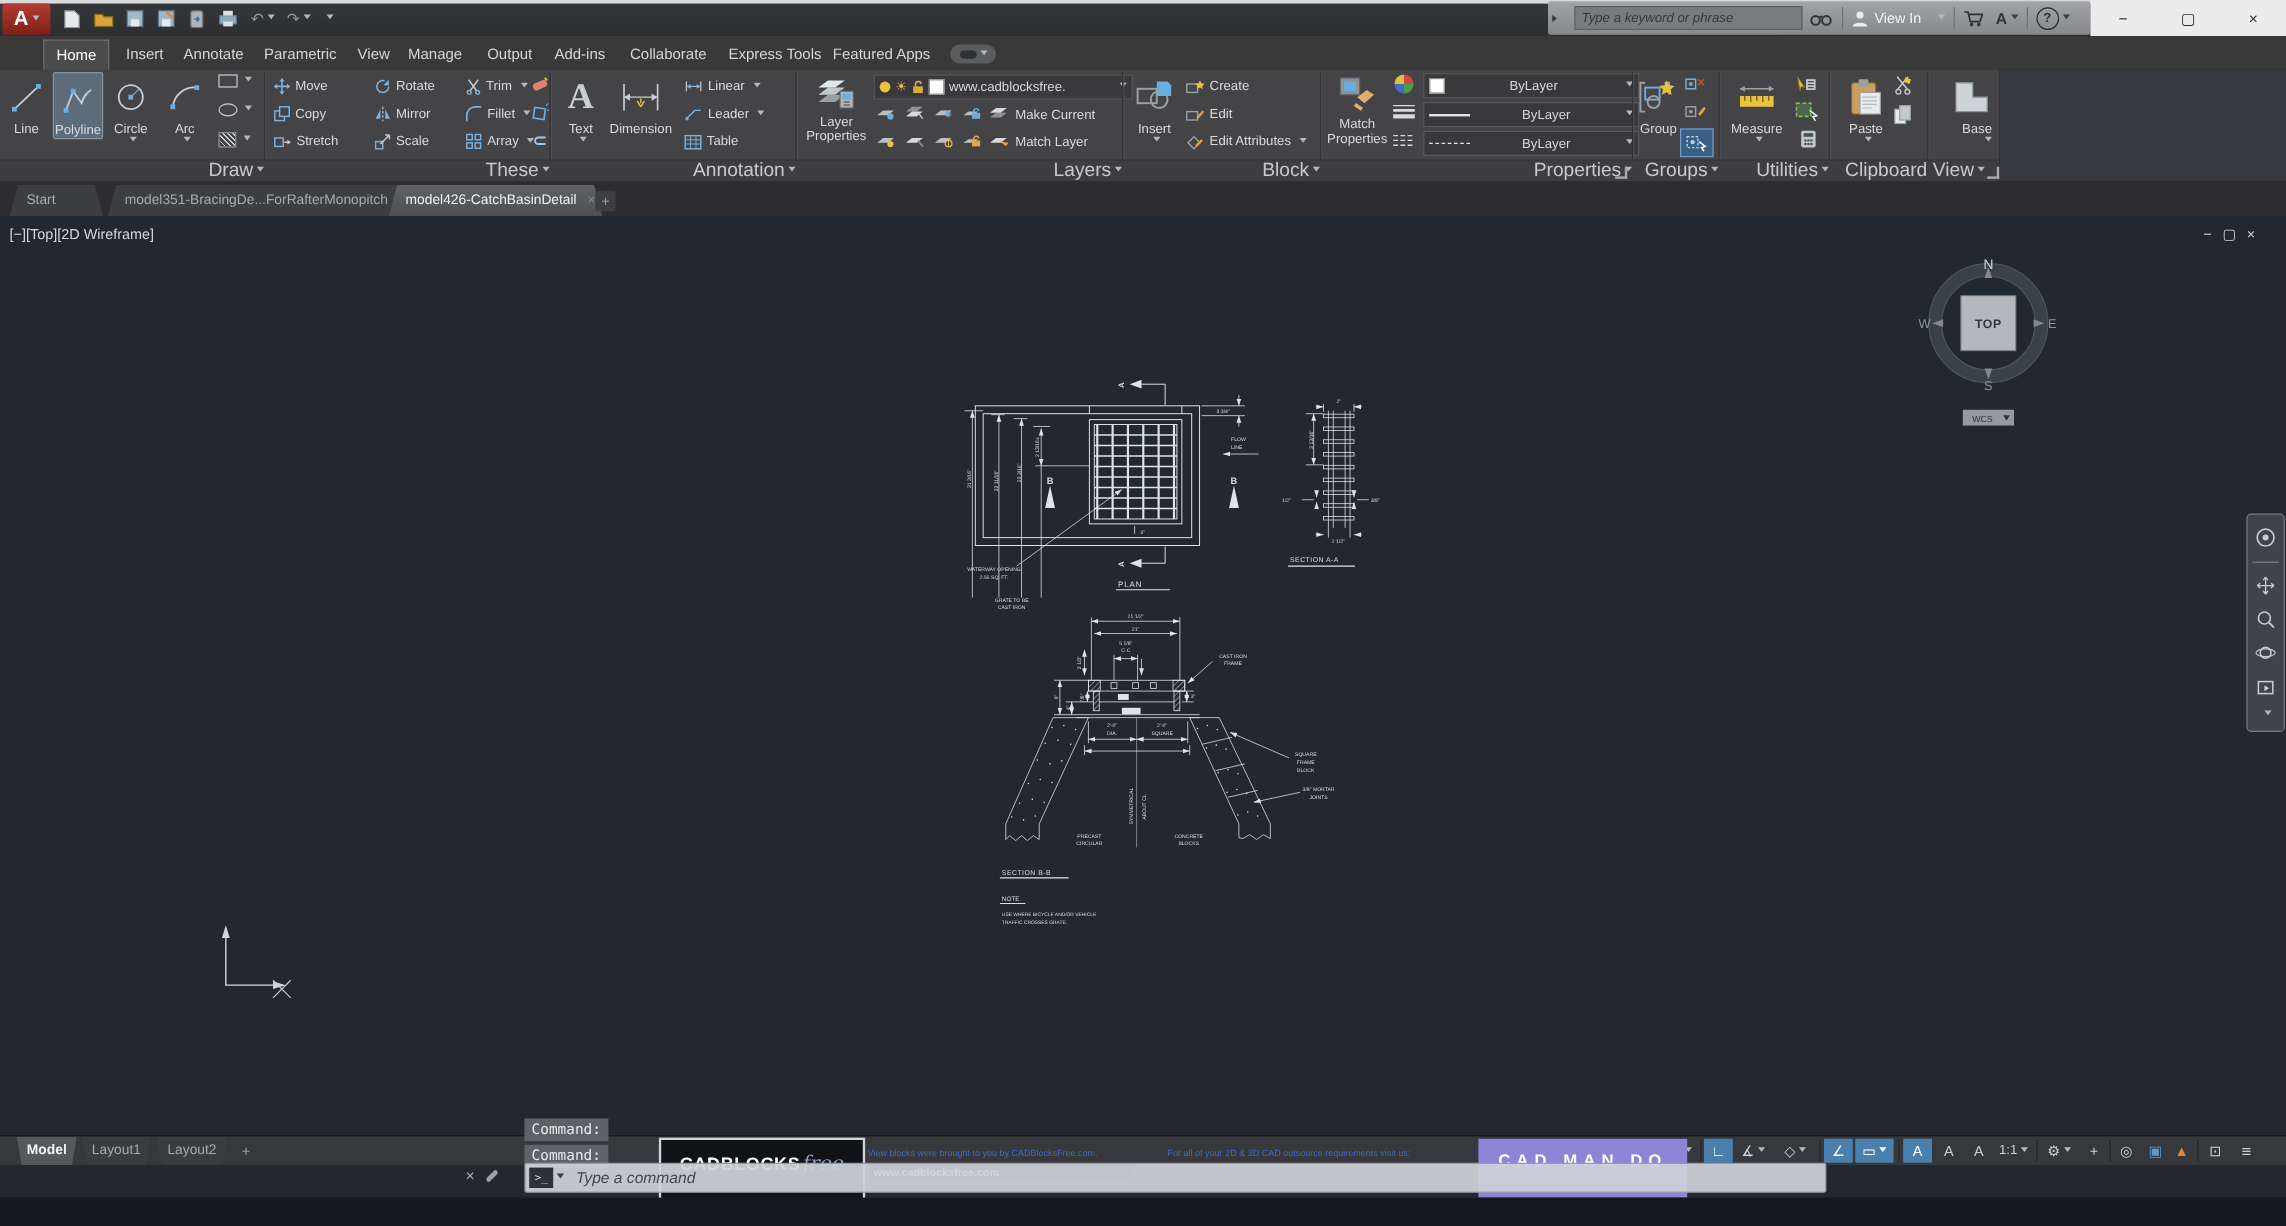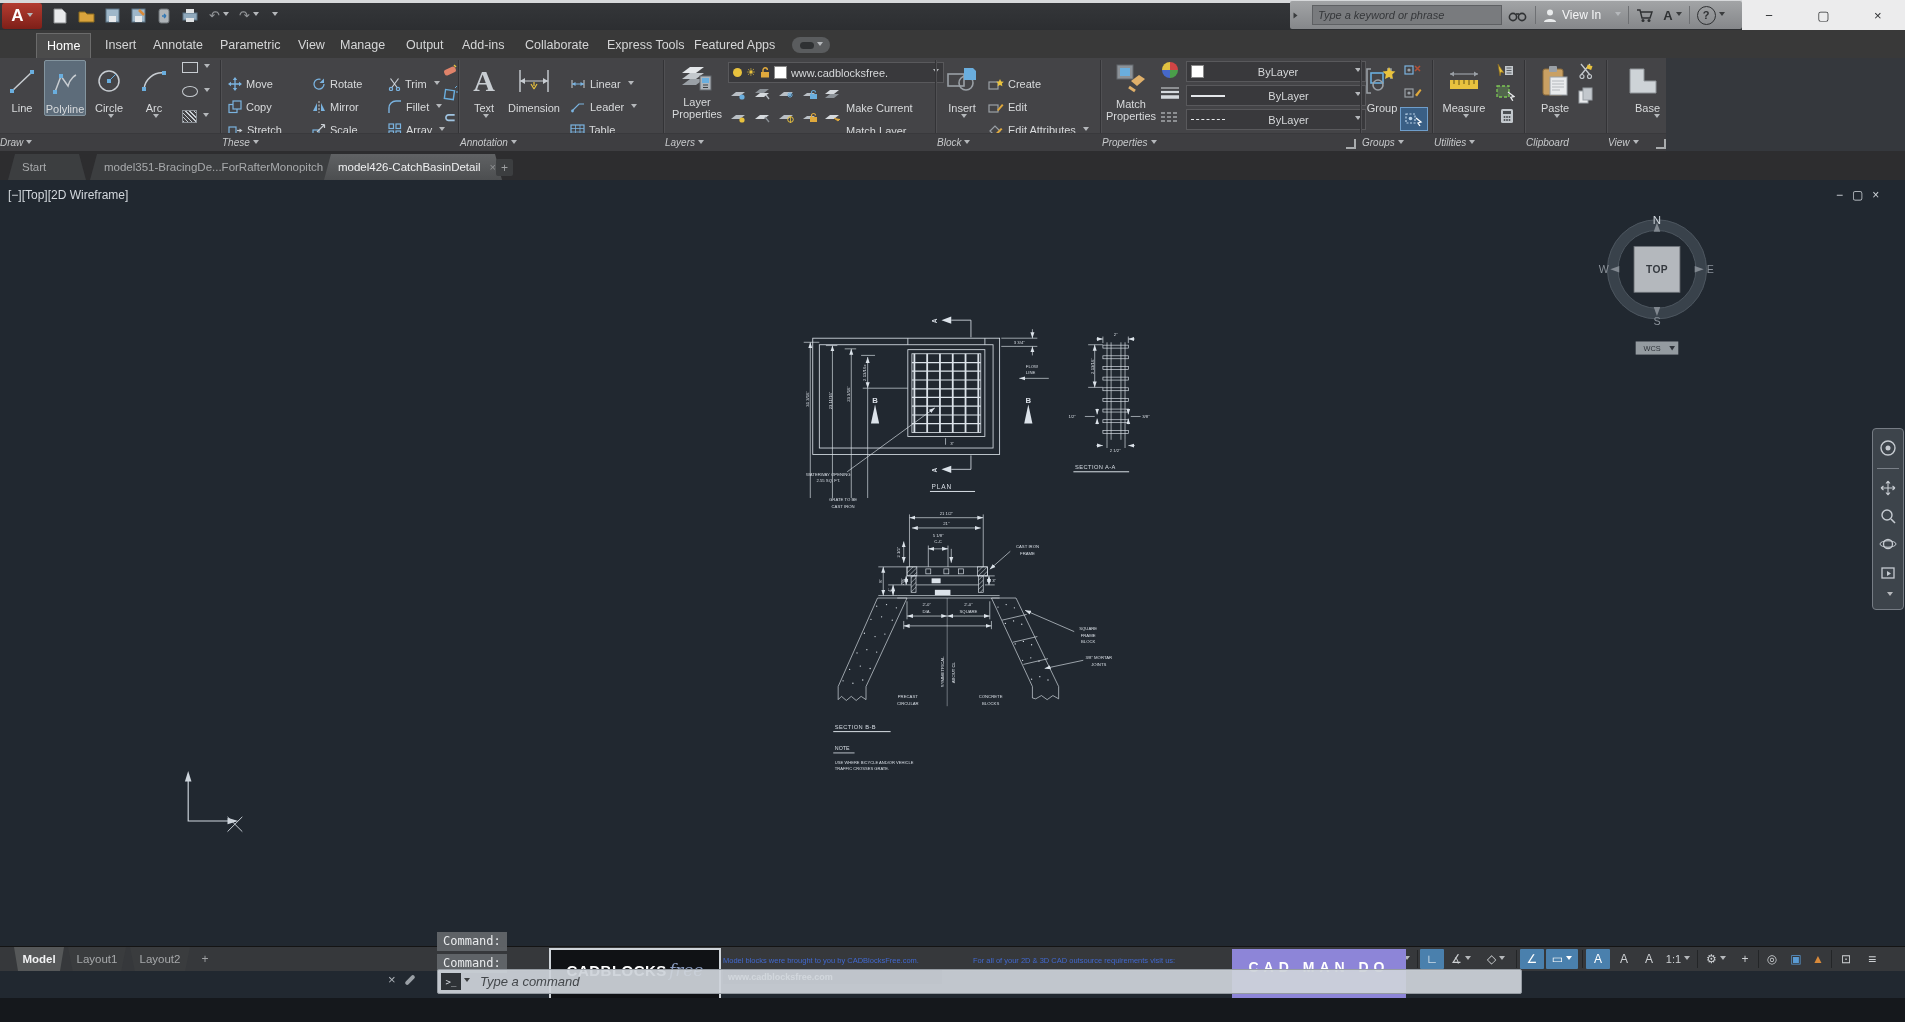--- a/index.html
+++ b/index.html
@@ -26,27 +26,27 @@
   
   #ribbontabs{left:0;top:30px;width:1905px;height:28px;background:#393939;border-bottom:1px solid #2c2c2c;}
   .rtab{position:absolute;top:3px;height:25px;line-height:25px;padding:0 10px;color:#d5d6d7;font-size:12.5px;}
   .rtab.active{background:#4b4b4b;border:1px solid #6b6b6b;border-bottom:none;color:#fff;}
   #cloudbtn{left:792px;top:7px;width:38px;height:16px;background:#5a5c5e;border-radius:8px;display:flex;align-items:center;justify-content:center;}
   #cloudbtn .cloud{width:14px;height:7px;background:#2f3133;border-radius:4px;}
   
   #ribbon{left:0;top:58px;width:1666px;height:93px;background:#444447;}
   #ribbonrest{left:1666px;top:58px;width:239px;height:93px;background:#35383d;}
   #ribbonfooter{left:0;top:133px;width:1666px;height:18px;background:#3e3e41;border-top:1px solid #39393c;}
-  .pf{position:absolute;top:0;height:18px;line-height:17px;text-align:left;color:#c7c9cb;font-size:10px;font-style:italic;}
+  .pf{position:absolute;top:0;height:18px;line-height:17px;text-align:right;color:#c7c9cb;font-size:16px;}
   .vsep{position:absolute;top:2px;height:89px;width:1px;background:#333336;box-shadow:1px 0 0 #505053;}
   .bigbtn{position:absolute;top:2px;display:flex;flex-direction:column;align-items:center;color:#d8dadc;font-size:11px;}
   .bigbtn .iconbox{height:42px;display:flex;align-items:center;justify-content:center;}
   .bigbtn .blabel{line-height:12px;text-align:center;}
   .bigbtn.hl{background:#5d6c7a;border:1px solid #84959f;border-radius:2px;}
-  .rowitem{position:absolute;display:flex;align-items:center;gap:4px;height:22px;color:#d8dadc;font-size:11px;white-space:nowrap;margin-top:12px;}
+  .rowitem{position:absolute;display:flex;align-items:center;gap:4px;height:22px;color:#d8dadc;font-size:11px;white-space:nowrap;}
   .minibtn{position:absolute;display:flex;align-items:center;}
   .dd{position:absolute;height:19px;background:#39393c;border:1px solid #59595c;display:flex;align-items:center;gap:4px;padding:0 4px;color:#d6d8da;font-size:11px;}
   .dd .fill{flex:1;}
   .swatch{width:11px;height:11px;background:#fff;border:1px solid #8a8a8a;}
   .launcher{position:absolute;width:8px;height:8px;border-right:2px solid #a8abad;border-bottom:2px solid #a8abad;}
   
   #filetabs{left:0;top:151px;width:1905px;height:29px;background:#2d2d2f;}
   .ftab{position:absolute;top:3px;height:26px;line-height:26px;padding:0 14px;color:#a8aaac;font-size:11.5px;background:#3c3e40;clip-path:polygon(7px 0,calc(100% - 7px) 0,100% 100%,0 100%);white-space:nowrap;}
   .ftab.active{background:linear-gradient(#606264,#4c4e50);color:#f0f1f2;}
   .ftab .x{margin-left:9px;color:#8f9193;font-size:11px;}
@@ -945,21 +945,21 @@
         <rect x="3" y="4" width="12" height="10" fill="none" stroke="#c6cbd1" stroke-width="1.3"></rect>
         <path d="M8,7l4,2.5L8,12z" fill="#c6cbd1"></path>
       </svg>
     <span class="caret"></span>
   </div>
 
   <div id="wm-logo" class="abs">
       <span class="b1">CADBLOCKS</span>
       <span class="b2">free</span>
     </div>
-  <div class="wm-blue abs" style="left:723px;top:776px;">Model blocks were brought to you by CADBlocksFree.com.</div>
+  <div class="wm-blue abs" style="left:723px;top:776px;">View blocks were brought to you by CADBlocksFree.com.</div>
   <div id="wm-urlband" class="abs">www.cadblocksfree.com</div>
   <div class="wm-blue abs" style="left:973px;top:776px;">For all of your 2D &amp; 3D CAD outsource requirements visit us:</div>
   <div id="wm-purl" class="abs">www.cadmando.co.uk</div>
   <div id="wm-badge" class="abs">CAD MAN DO</div>
 
   <div class="cmdchip" style="left:437px;top:752px;">Command:</div>
   <div class="cmdchip" style="left:437px;top:774px;">Command:</div>
   <div id="cmdgrip" class="abs">
       <span class="gx">×</span>
       <span class="wrench"></span>

